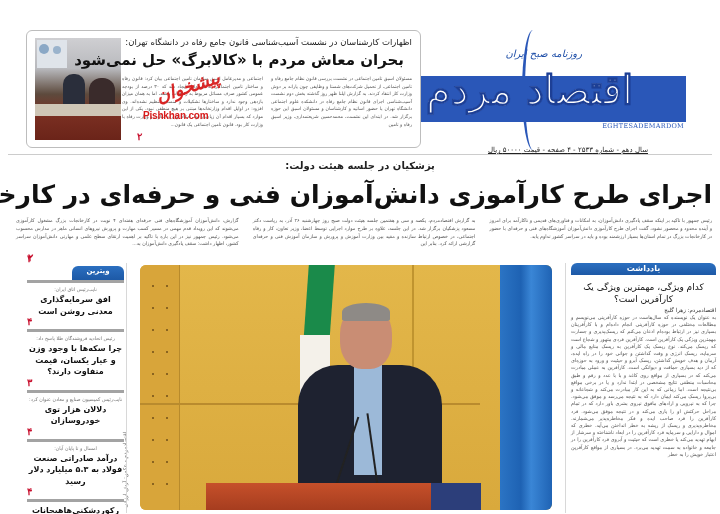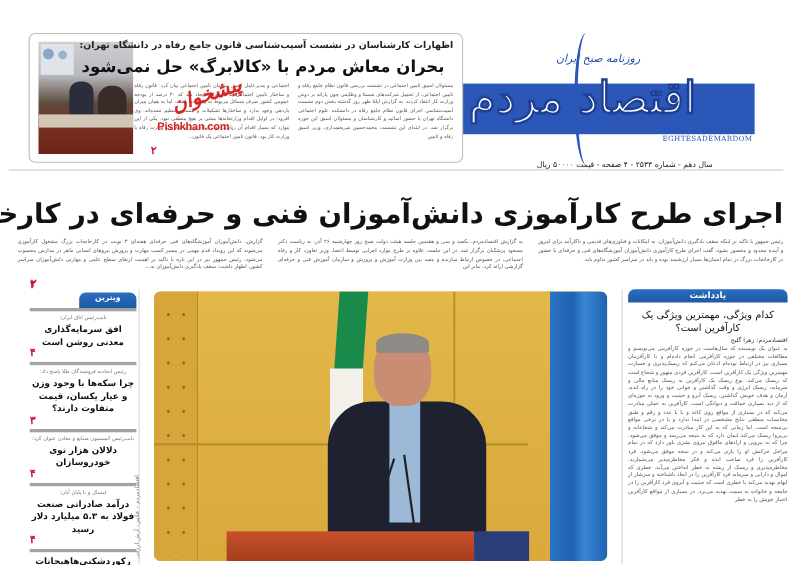--- a/index.html
+++ b/index.html
@@ -9,32 +9,32 @@
   .page { position: absolute; left: 0; top: 0; width: 720px; height: 514px; background: #fff; }
 
   
   .masthead { position: absolute; left: 404px; top: 14px; width: 290px; height: 120px; }
   .tagline { position: absolute; right: 112px; top: 34px; font-size: 10px; color: #1f4fa8; font-style: italic; }
   .logo-band { position: absolute; right: 8px; top: 62px; width: 265px; height: 46px; background: #2a57b8; }
   .logo-text { position: absolute; right: 18px; top: 46px; width: 250px; text-align: left; font-family: "DejaVu Serif", serif; font-size: 40px; font-weight: bold; color: #ffffff; letter-spacing: -2px; line-height: 60px; text-shadow: 0 0 1px #1f3e8f; -webkit-text-stroke: 1px #1d3f95; }
   .logo-swoosh { position: absolute; right: 150px; top: 16px; width: 22px; height: 120px; border-left: 3px solid #2a57b8; border-radius: 50% 0 0 50%; }
   .latin-name { position: absolute; right: 10px; top: 108px; font-family: "DejaVu Serif", serif; font-size: 6.5px; color: #2a57b8; letter-spacing: 0.3px; }
   .date-line { position: absolute; right: 10px; top: 120px; font-size: 7.2px; font-weight: bold; color: #222; white-space: nowrap; }
-  .issue-line { position: absolute; right: 46px; top: 132px; font-size: 7px; color: #222; white-space: nowrap; }
+  .issue-line { position: absolute; right: 46px; top: 132px; font-size: 7px; color: #222; white-space: nowrap; text-decoration: underline; }
 
   
   .top-box { position: absolute; left: 26px; top: 30px; width: 395px; height: 118px; border: 1px solid #bdbdbd; border-radius: 6px; background: #fff; }
   .top-photo { position: absolute; left: 8px; top: 7px; width: 86px; height: 102px; background: linear-gradient(180deg, #cfcfd2 0%, #b8b9bd 30%, #5d4a3d 55%, #7a2f22 75%, #6b2419 100%); overflow: hidden; }
   .top-photo .screen { position: absolute; left: 2px; top: 2px; width: 30px; height: 28px; background: #dfe4ea; }
   .top-photo .logo1 { position: absolute; left: 4px; top: 6px; width: 10px; height: 10px; border-radius: 50%; background: #8aa8c6; }
   .top-photo .logo2 { position: absolute; left: 18px; top: 8px; width: 8px; height: 8px; border-radius: 50%; background: #9ab3cc; }
   .top-photo .person1 { position: absolute; left: 28px; top: 36px; width: 22px; height: 34px; background: #2a2e3b; border-radius: 10px 10px 2px 2px; }
   .top-photo .person2 { position: absolute; left: 54px; top: 40px; width: 26px; height: 30px; background: #3a2b2b; border-radius: 12px 12px 2px 2px; }
   .top-photo .table { position: absolute; left: 0; top: 66px; width: 86px; height: 12px; background: #cfc6b6; }
-  .top-overline { position: absolute; right: 8px; top: 6px; font-size: 8.5px; font-weight: bold; color: #222; white-space: nowrap; }
+  .top-overline { position: absolute; right: 8px; top: 6px; font-size: 8.5px; font-weight: normal; color: #222; white-space: nowrap; }
   .top-headline { position: absolute; right: 16px; top: 20px; font-size: 15px; font-weight: bold; color: #111; white-space: nowrap; letter-spacing: -0.3px; }
   .top-body { position: absolute; right: 8px; top: 44px; width: 290px; display: flex; gap: 8px; }
   .top-body .col { flex: 1; font-size: 4.6px; line-height: 7.6px; color: #555; text-align: justify; }
   .watermark { position: absolute; left: 110px; top: 45px; width: 100px; height: 60px; color: #d81c1c; }
   .watermark .fa { position: absolute; left: 18px; top: 0; font-size: 18px; font-weight: bold; font-style: italic; transform: rotate(-18deg); opacity: 0.95; }
   .watermark .en { position: absolute; left: 6px; top: 34px; font-family: "Liberation Sans", sans-serif; font-size: 10px; font-weight: bold; color: #d81c1c; letter-spacing: -0.2px; direction: ltr; }
   .page-ref { font-family: "Liberation Sans", sans-serif; font-size: 10px; font-weight: bold; color: #c8102e; direction: ltr; }
   .top-ref { position: absolute; left: 110px; top: 100px; }
 
   .hr-main { position: absolute; left: 8px; top: 154px; width: 704px; height: 1px; background: #cccccc; }
@@ -118,20 +118,21 @@
     </div>
     <div class="watermark">
       <div class="fa">پیشخوان</div>
       <div class="en">Pishkhan.com</div>
     </div>
     <div class="page-ref top-ref">۲</div>
   </div>
 
   <div class="hr-main"></div>
 
+  <div class="main-overline">پزشکیان در جلسه هیئت دولت:</div>
   <div class="main-headline">اجرای طرح کارآموزی دانش‌آموزان فنی و حرفه‌ای در کارخانجات بسیار ارزشمند است</div>
   <div class="main-body">
     <div class="col">رئیس جمهور با تاکید بر اینکه سقف یادگیری دانش‌آموزان، به امکانات و فناوری‌های قدیمی و ناکارآمد برای امروز و آینده محدود و محصور نشود، گفت اجرای طرح کارآموزی دانش‌آموزان آموزشگاه‌های فنی و حرفه‌ای با حضور در کارخانجات بزرگ در تمام استان‌ها بسیار ارزشمند بوده و باید در سراسر کشور تداوم یابد.</div>
     <div class="col">به گزارش اقتصادمردم، یکصد و سی و هفتمین جلسه هیئت دولت صبح روز چهارشنبه ۲۶ آذر، به ریاست دکتر مسعود پزشکیان برگزار شد. در این جلسه، علاوه بر طرح موارد اجرایی توسط اعضا، وزیر تعاون، کار و رفاه اجتماعی، در خصوص ارتباط سازنده و مفید بین وزارت آموزش و پرورش و سازمان آموزش فنی و حرفه‌ای گزارشی ارائه کرد. بنابر این</div>
     <div class="col">گزارش، دانش‌آموزان آموزشگاه‌های فنی حرفه‌ای هفته‌ای ۴ نوبت در کارخانجات بزرگ مشغول کارآموزی می‌شوند که این رویداد قدم مهمی در مسیر کسب مهارت و پرورش نیروهای انسانی ماهر در مدارس محسوب می‌شود. رئیس جمهور نیز در این باره با تاکید بر اهمیت ارتقای سطح علمی و مهارتی دانش‌آموزان سراسر کشور، اظهار داشت: سقف یادگیری دانش‌آموزان به...</div>
   </div>
   <div class="page-ref main-ref">۲</div>
 
   <div class="main-photo">
     <div class="wall-left"></div>

